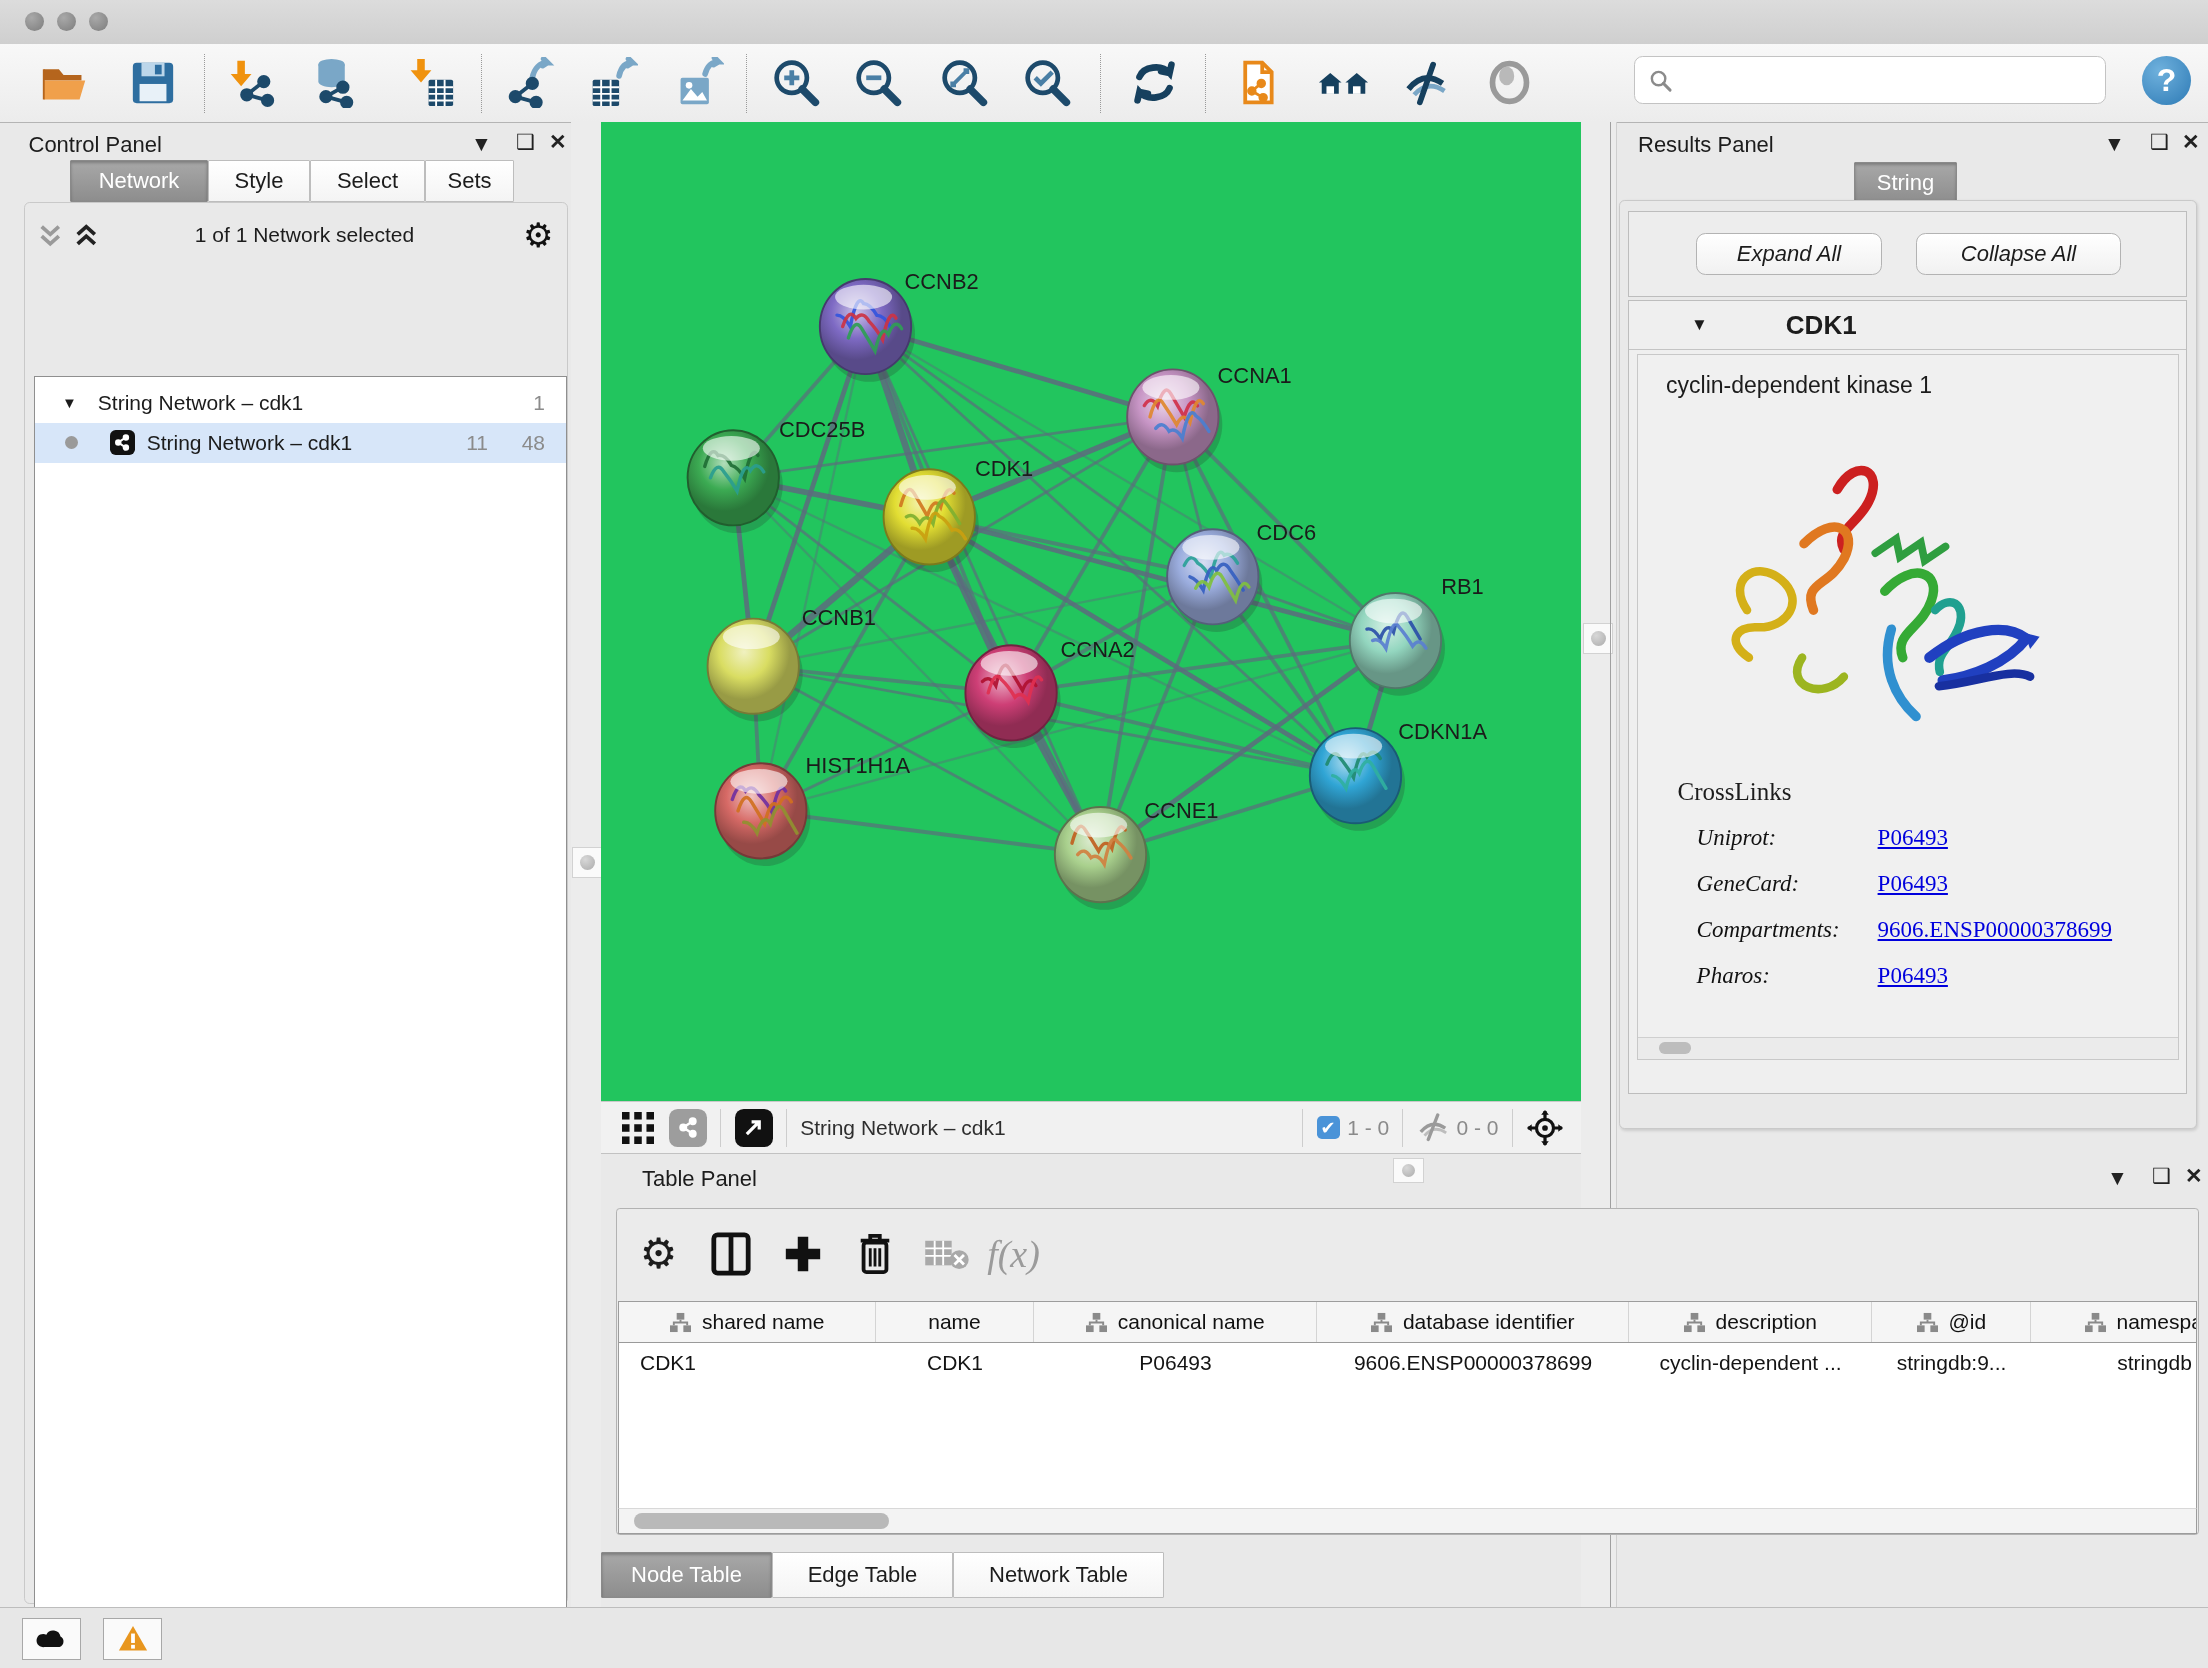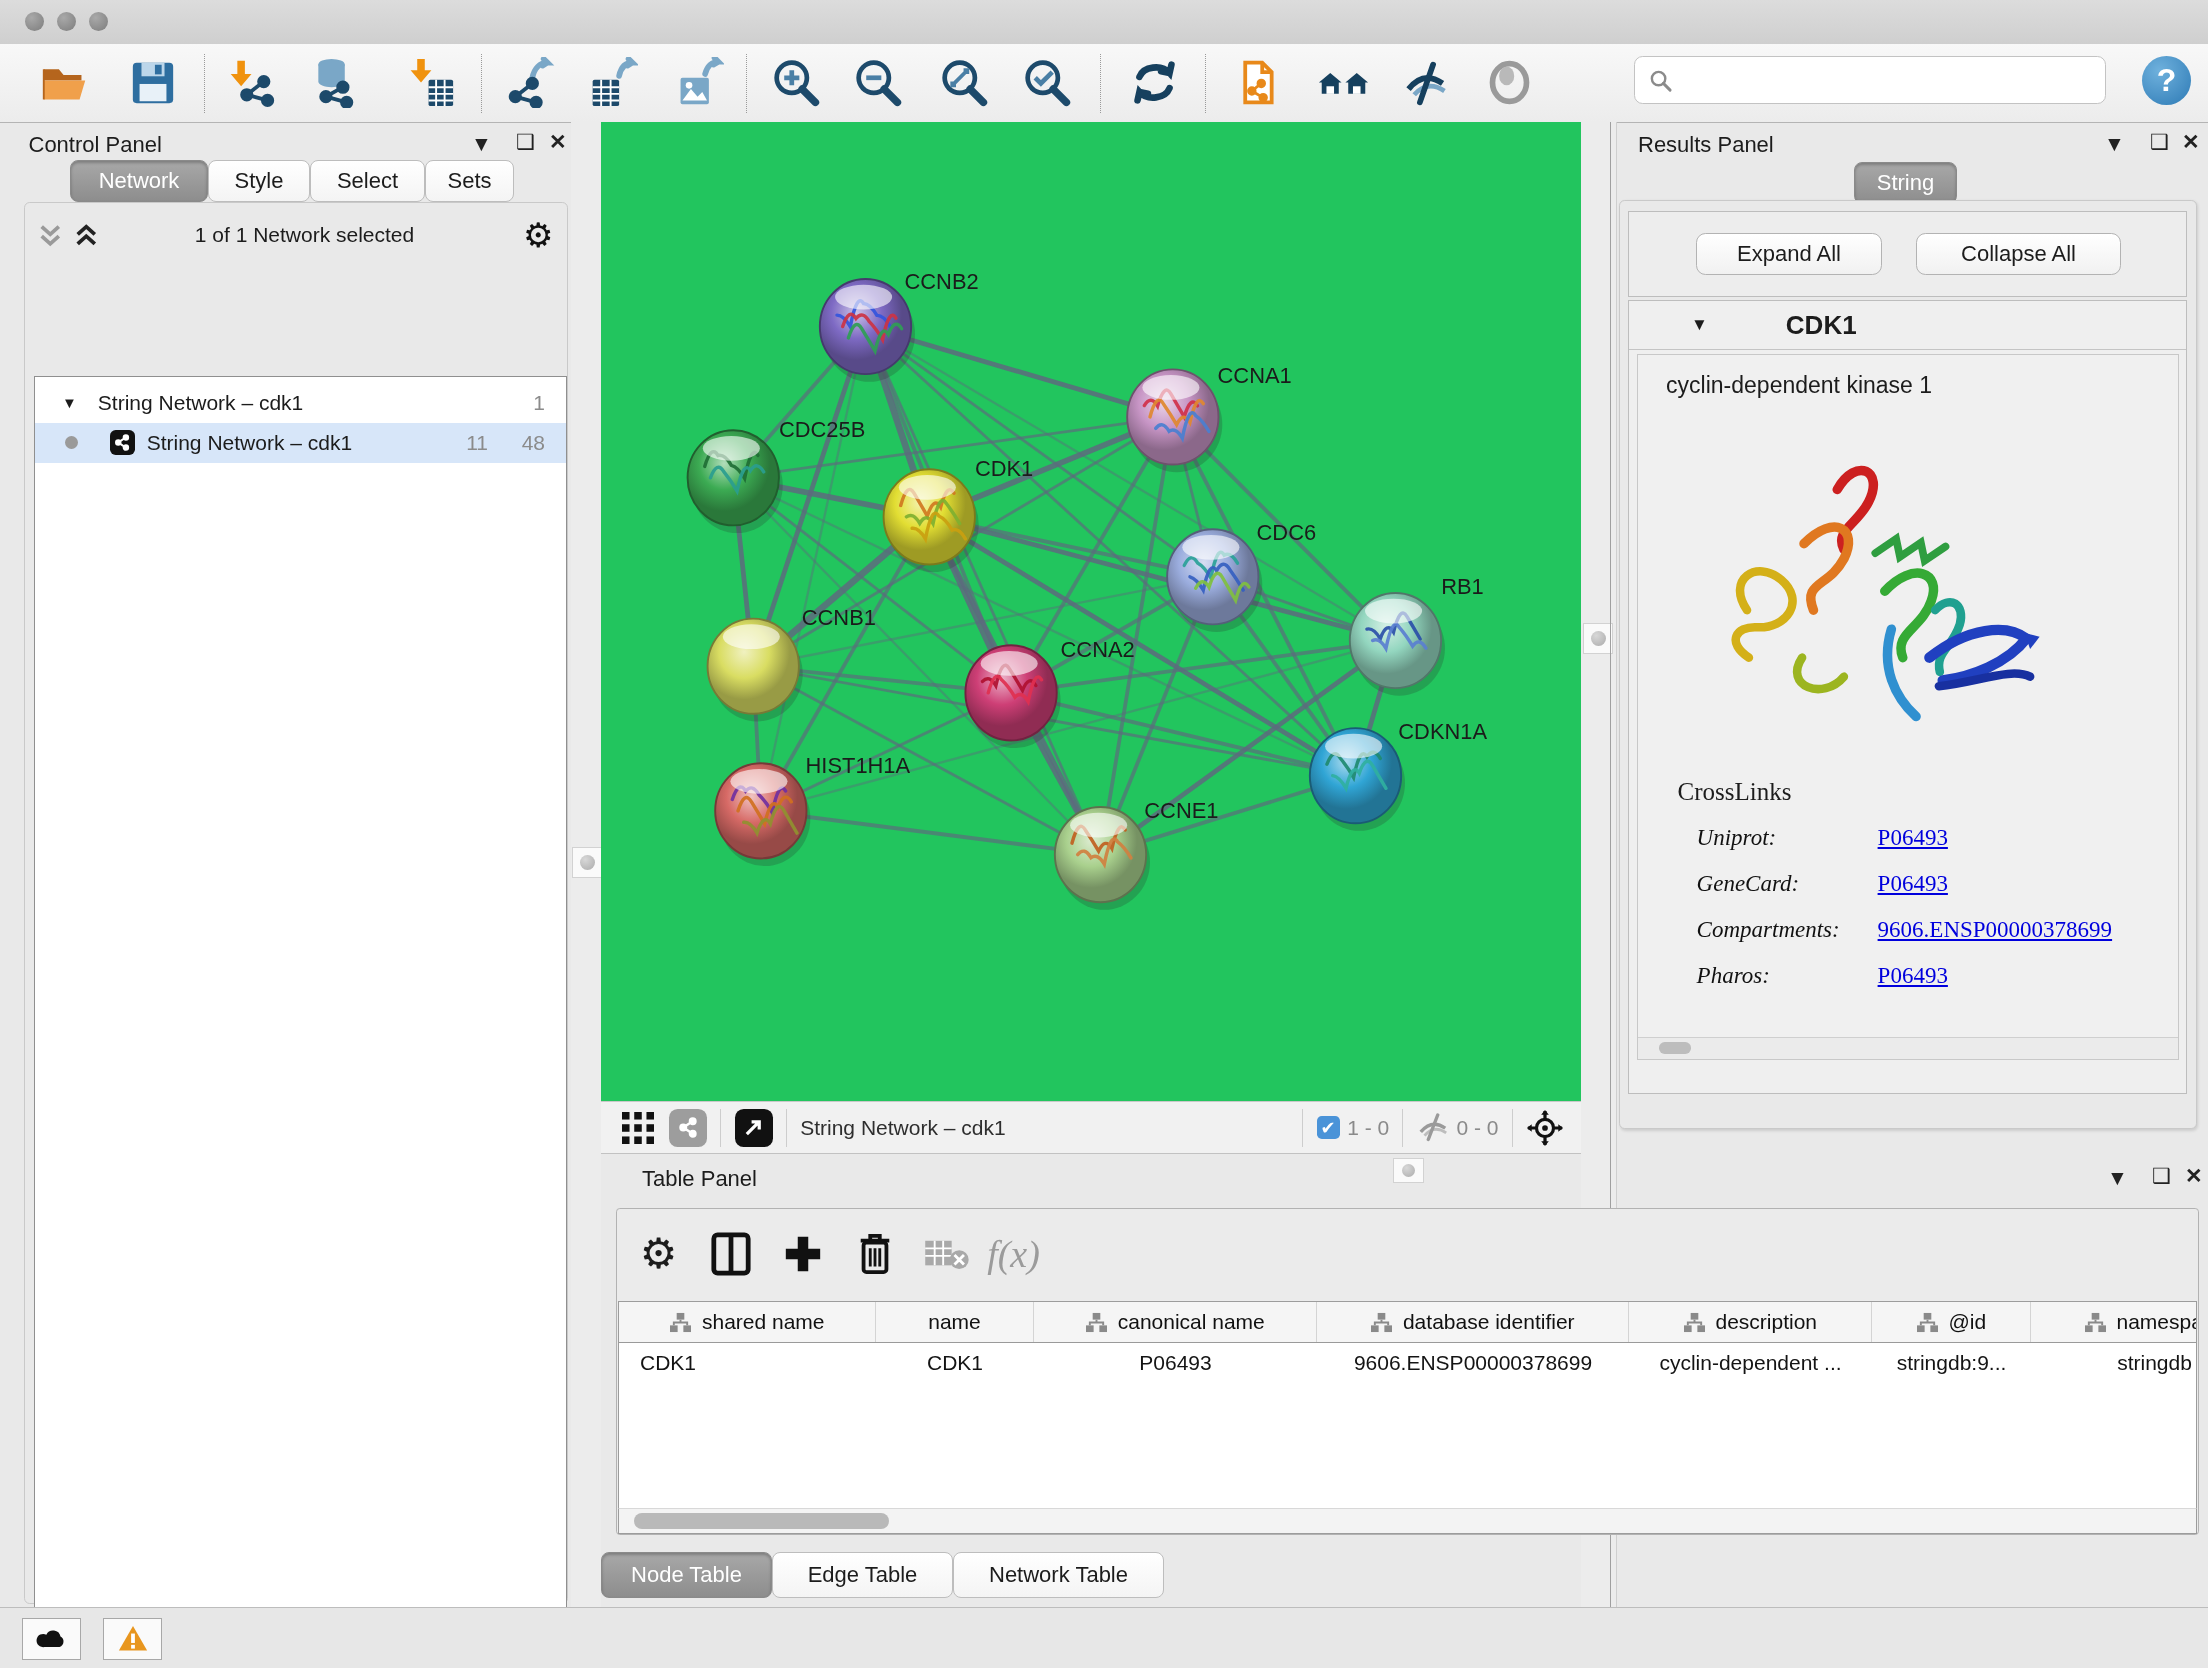--- a/index.html
+++ b/index.html
@@ -19,21 +19,21 @@
   .searchbox{left:1634px;top:12.4px;width:472px;height:48px;background:#fff;border:1px solid #c3c3c3;
     border-radius:8.6px;display:flex;align-items:center;padding-left:13.3px;box-sizing:border-box;}
   .searchbox input{border:none;outline:none;font-size:21px;width:399px;margin-left:9.5px;
     font-family:"Liberation Sans",sans-serif;background:transparent;}
   .helpbtn{left:2142px;top:12.4px;width:49px;height:49px;border-radius:50%;
     background:radial-gradient(circle at 35% 30%,#6fb1dd,#2d7ab5);color:#fff;font-size:32px;font-weight:bold;
     display:flex;align-items:center;justify-content:center;cursor:pointer;}
   
   .panel-title{font-size:22px;color:#1c1c1c;}
   .panel-ctl{font-size:21px;color:#222;cursor:pointer;}
-  .tab{height:42px;border:1px solid #bdbdbd;border-radius:8px;background:linear-gradient(#ffffff,#f4f4f4);
+  .tab{height:42px;border:1px solid #bdbdbd;border-radius:1px;background:linear-gradient(#ffffff,#f4f4f4);
     display:flex;align-items:center;justify-content:center;font-size:22px;cursor:pointer;box-sizing:border-box;}
   .tab.sel{background:linear-gradient(#a8a8a8,#8d8d8d);color:#fff;border-color:#8a8a8a;
     box-shadow:inset 0 1.9px 2.9px rgba(0,0,0,.25);}
   .cp-list{left:34px;top:254px;width:531px;height:1346px;background:#fff;border:1px solid #8f8f8f;overflow:hidden;}
   .cp-row{position:relative;width:100%;height:40px;display:flex;align-items:center;font-size:21px;}
   .cp-row.sel{background:#d7e6f9;}
   .count{color:#8b8b8b;font-size:21px;}
   .sharebadge{width:25px;height:25px;background:#111;border-radius:5.7px;display:flex;align-items:center;justify-content:center;}
   
   .vsplit{top:122px;width:30px;height:1486px;background:#ececec;}
@@ -46,21 +46,21 @@
     border-top:1px solid #c9c9c9;border-bottom:1px solid #c2c2c2;display:flex;align-items:center;}
   .nb-sep{width:0;height:38px;border-left:1px solid #cdcdcd;margin:0 13.3px;}
   .nb-ico{display:flex;align-items:center;justify-content:center;cursor:pointer;}
   .nb-text{font-size:21px;color:#2e2e2e;}
   .nb-count{font-size:21px;color:#8a8a8a;margin-left:7.6px;}
   .checkbox{width:23px;height:23px;background:#4a93d8;border-radius:4.8px;color:#fff;font-size:18px;
     display:flex;align-items:center;justify-content:center;}
   
   .rp-outer{left:1619px;top:200px;width:576px;height:927px;background:#e9e9e9;
     border:1px solid #c9c9c9;border-radius:5.7px;box-shadow:1px 1.9px 2.9px rgba(0,0,0,.12);}
-  .rp-btnrow{left:1628px;top:211px;width:557px;height:84px;background:#ededed;border:1px solid #bdbdbd;}
+  .rp-btnrow{left:1628px;top:211px;width:557px;height:84px;background:#ededed;border:1px solid #bdbdbd;font-style:italic;}
   .btn{border:1px solid #b3b3b3;border-radius:9.5px;background:linear-gradient(#ffffff,#f1f1f1);
     font-size:22px;display:flex;align-items:center;justify-content:center;cursor:pointer;box-sizing:border-box;}
   .rp-section{left:1628px;top:300px;width:557px;height:792px;background:#efefef;border:1px solid #bdbdbd;}
   .rp-head{position:absolute;left:0;top:0;width:100%;height:48px;border-bottom:1px solid #c4c4c4;
     display:flex;align-items:center;}
   .rp-inner{position:absolute;left:7.6px;top:53px;width:540px;height:704px;background:#f0f0f0;border:1px solid #c8c8c8;}
   .serif{font-family:"Liberation Serif",serif;}
   .xlink-label{font-size:23px;color:#111;font-style:italic;}
   .xlink-val{font-size:23px;color:#0000dd;text-decoration:underline;cursor:pointer;}
   .rp-hscroll{position:absolute;left:0;bottom:0;width:100%;height:21px;background:#ebebeb;border-top:1px solid #cfcfcf;}

